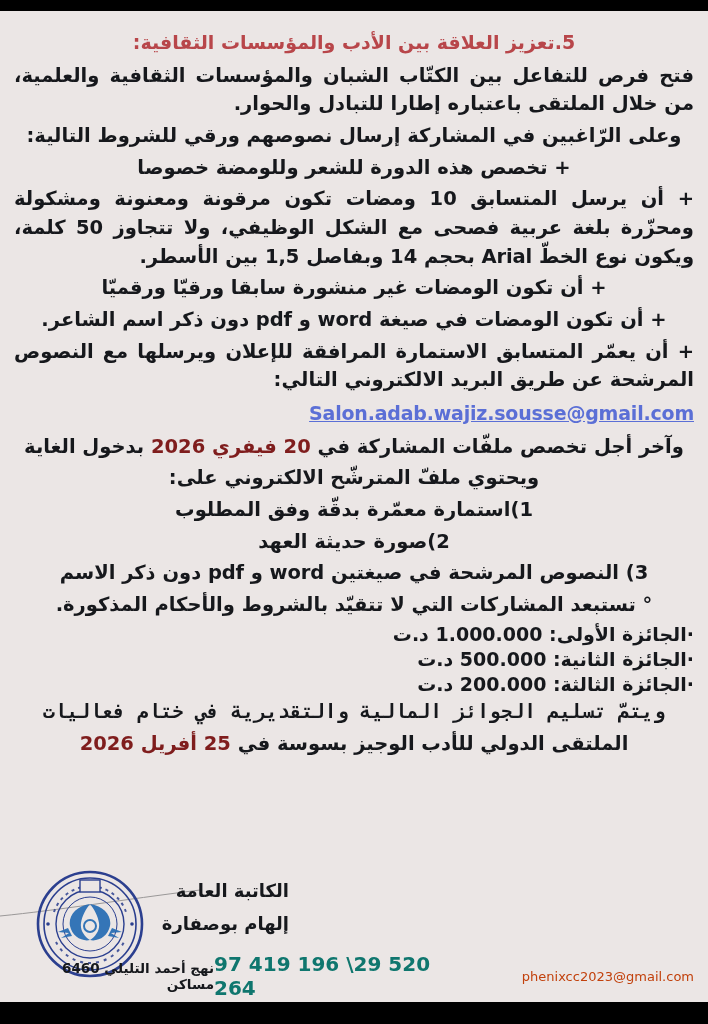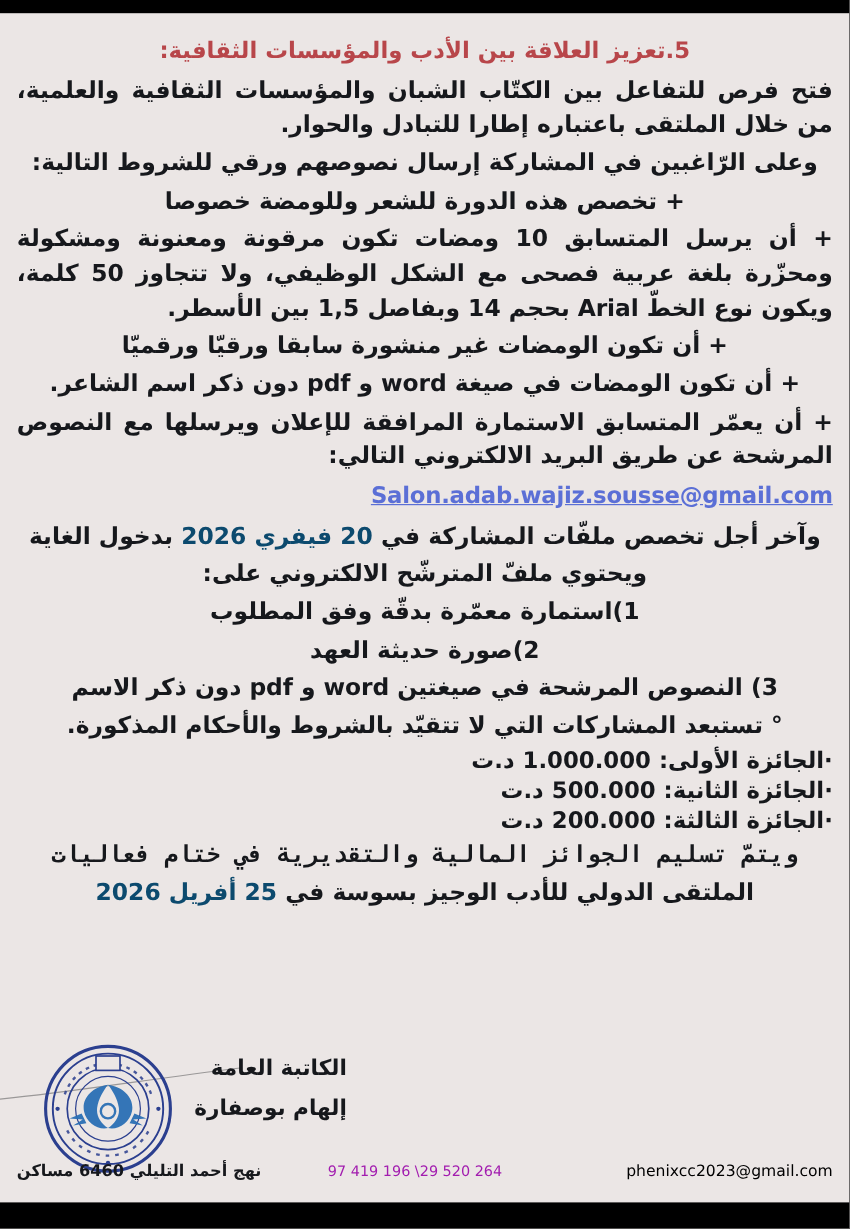--- a/index.html
+++ b/index.html
@@ -49,21 +49,21 @@
   .line.center { text-align: center; }
   .line.justify { text-align: justify; text-align-last: right; }
   .heading {
     color: #b8464a;
     font-size: 19px;
     font-weight: bold;
     text-align: center;
     margin: 0 0 6px 0;
     line-height: 1.4;
   }
-  .red { color: #0c4a6e; }
+  .red { color: #7f1d1d; }
   .email-wrap {
     margin: 7px 0 9px 0;
   }
   .email-link {
     color: #5b6fd6;
     font-size: 19px;
     font-weight: bold;
     text-decoration: underline;
     direction: ltr;
     unicode-bidi: embed;
@@ -112,29 +112,29 @@
     justify-content: space-between;
     padding: 0 14px 8px 14px;
     box-sizing: border-box;
   }
   .footer-addr {
     color: #16181c;
     font-size: 13.5px;
     font-weight: bold;
   }
   .footer-phone {
-    color: #a21caf;
-    font-size: 12px;
-    font-weight: normal;
+    color: #0f766e;
+    font-size: 20px;
+    font-weight: bold;
     direction: ltr;
     unicode-bidi: embed;
     margin-right: 48px;
   }
   .footer-email {
-    color: #000000;
+    color: #c2410c;
     font-size: 13px;
     direction: ltr;
     unicode-bidi: embed;
   }
   .scratch {
     position: absolute;
     top: 886px;
     left: 0;
     width: 220px;
     height: 40px;

